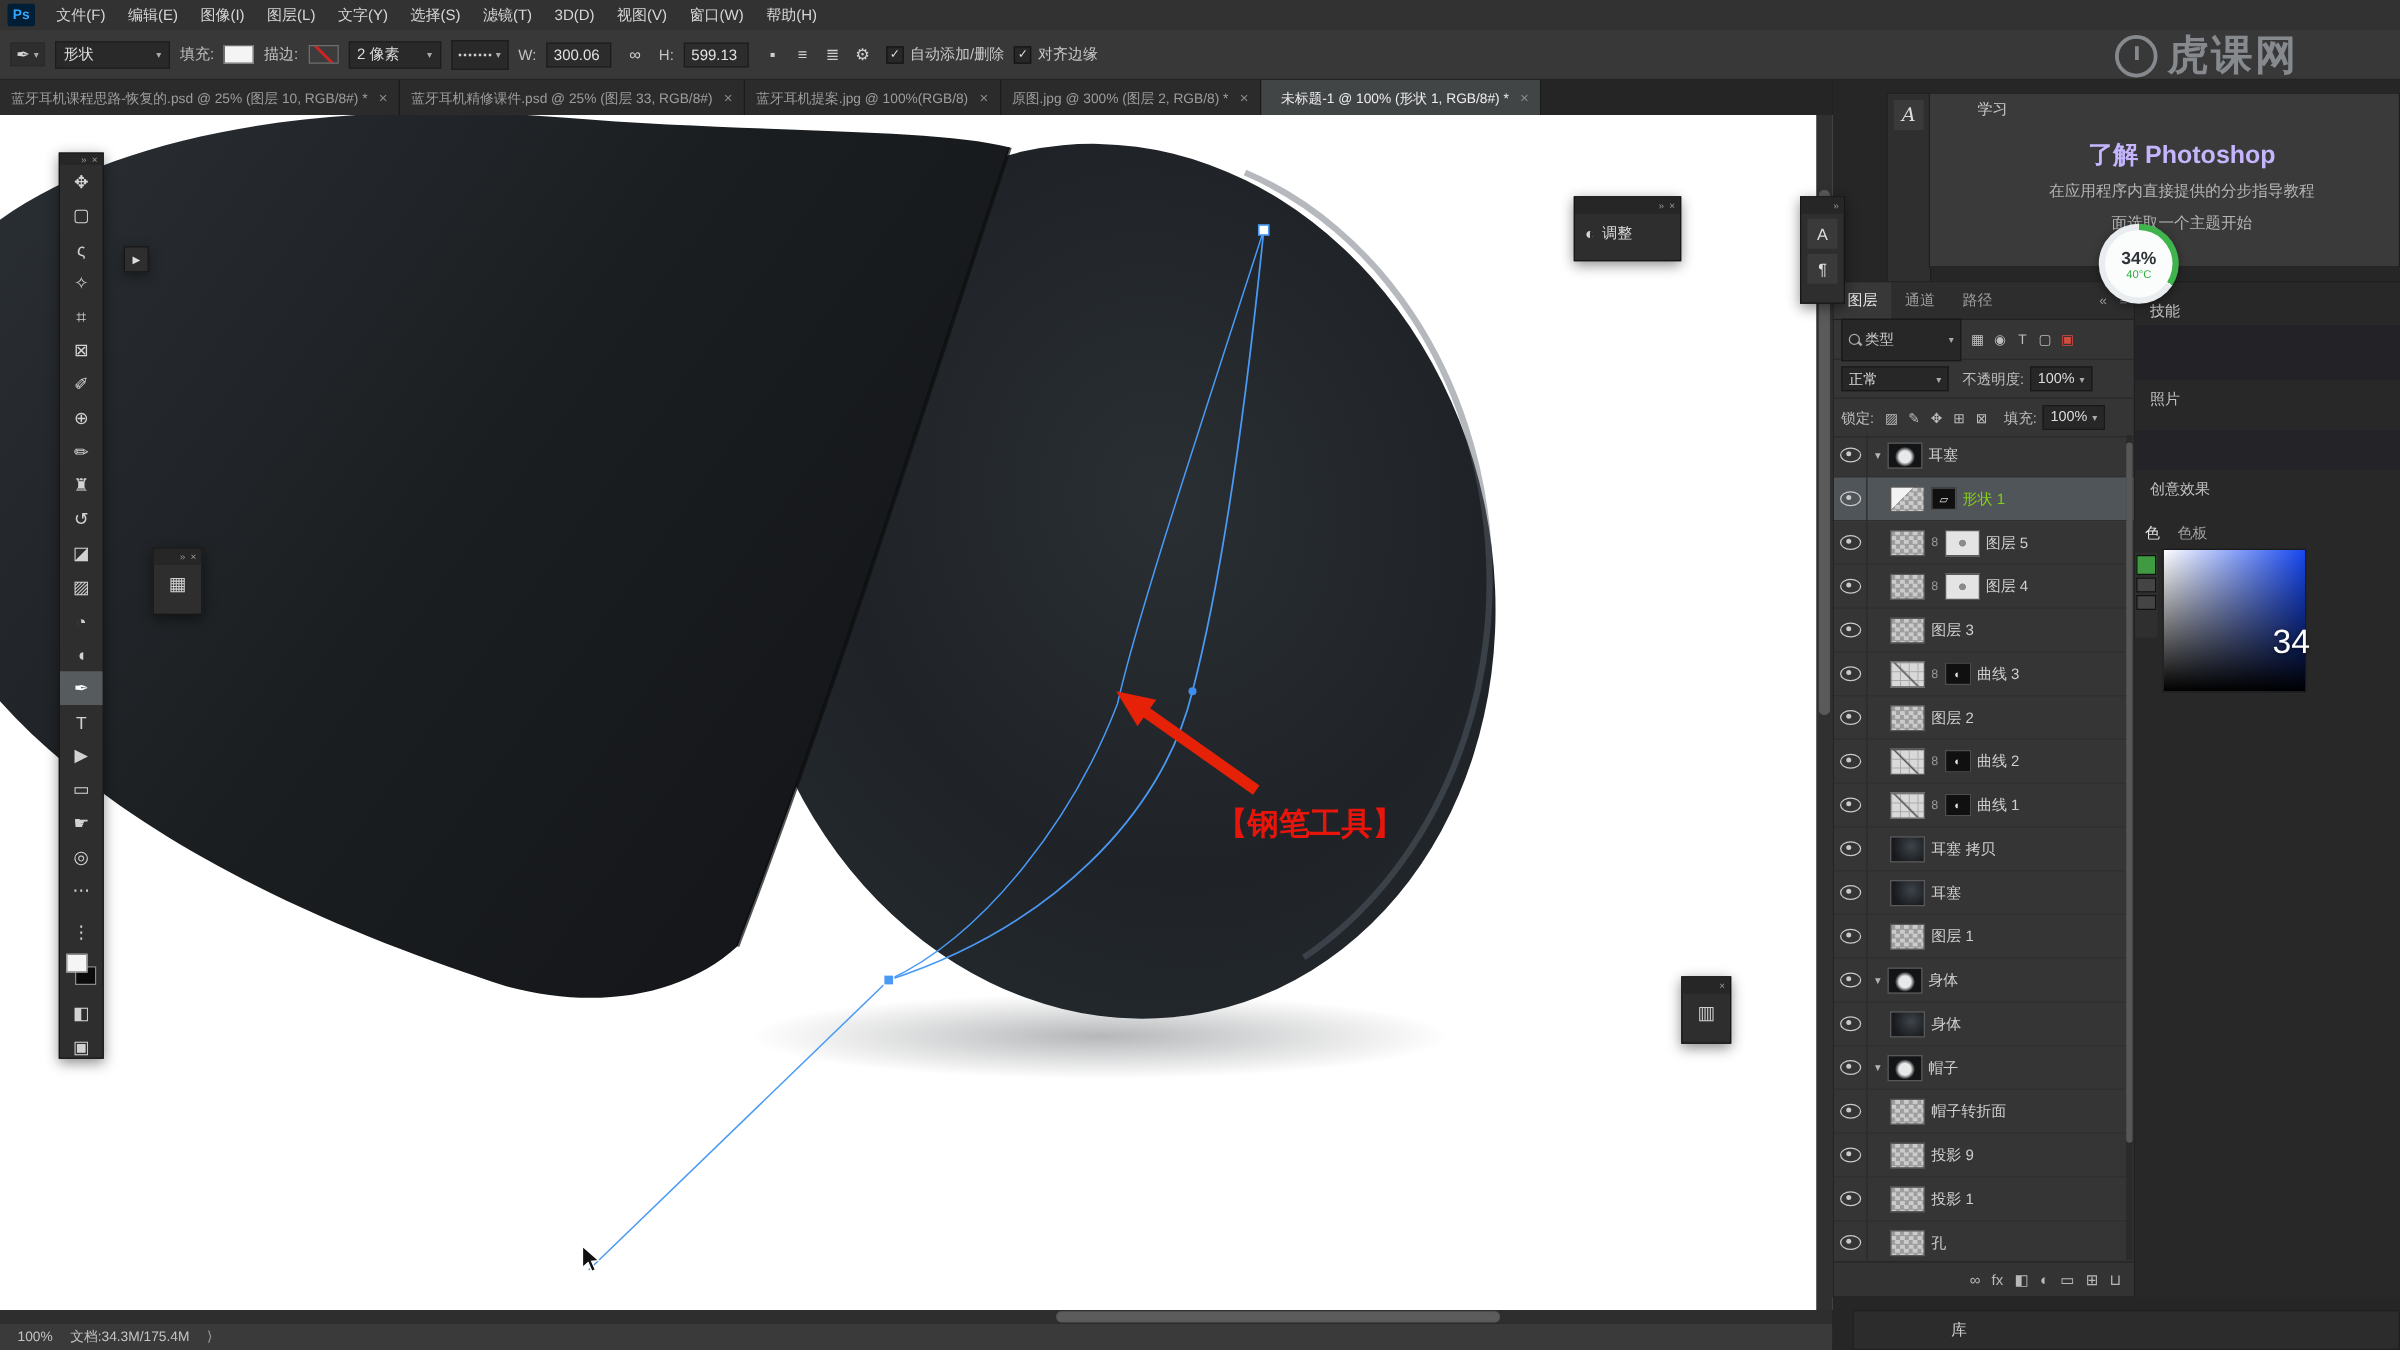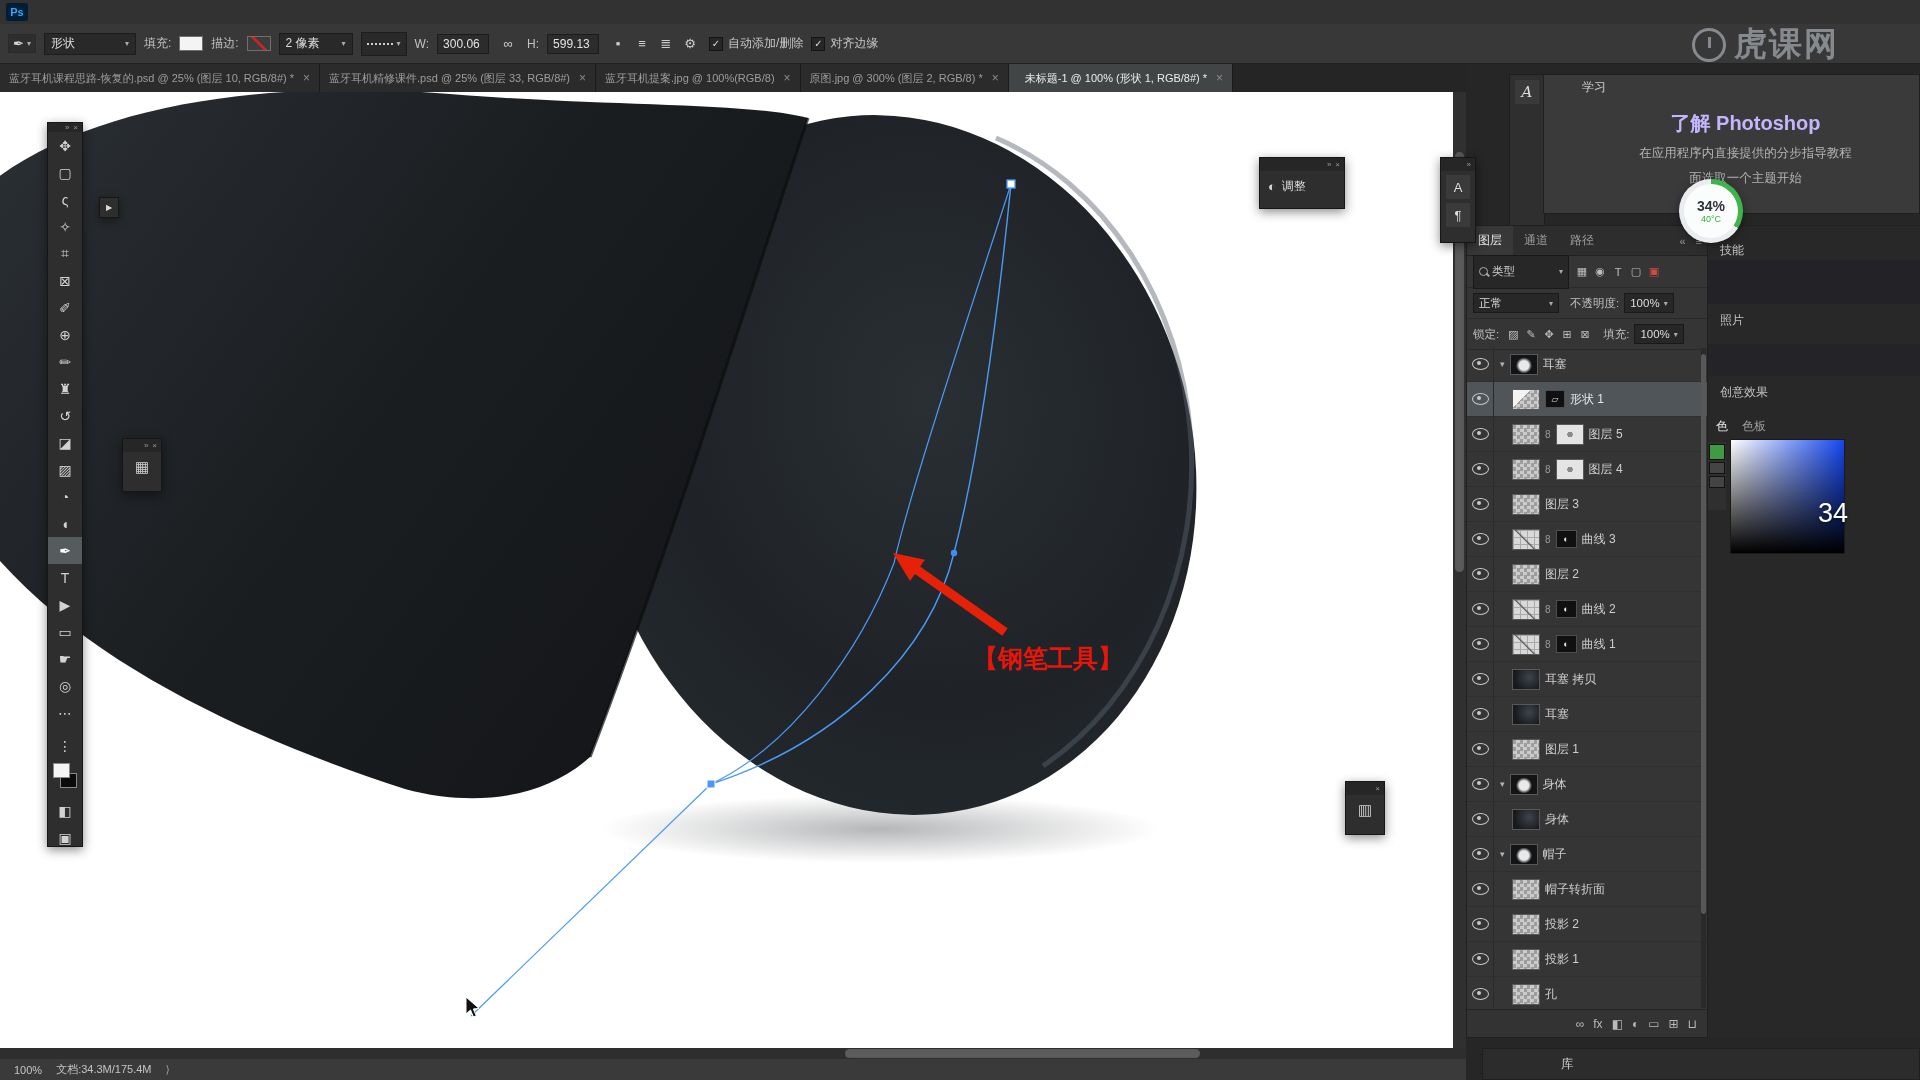--- a/index.html
+++ b/index.html
@@ -78,21 +78,21 @@
   .mini-icon{width:18px;height:18px;display:flex;align-items:center;justify-content:center;font-size:11px;color:#bdbdbd;}
   .mini-icon.red{color:#d24b3f;}
   .blend-row,.lock-row{height:30px;display:flex;align-items:center;padding:0 6px;gap:5px;border-bottom:1px solid #2a2a2a;
                        font-size:11.5px;color:#bfbfbf;}
   .blend-select{width:86px;height:20px;}
   .small-select{display:flex;align-items:center;gap:4px;background:#272727;border:1px solid #191919;height:20px;
                 padding:0 5px;font-size:11.5px;color:#ddd;box-sizing:border-box;}
   .layer-list{position:absolute;left:0;top:121px;width:240px;height:662px;overflow:hidden;}
   .layer-row{height:34px;display:flex;align-items:center;border-bottom:1px solid #2f2f2f;padding-right:4px;}
   .layer-row.selected{background:#50555a;}
-  .layer-row.selected .layer-name{color:#e5e5e5;}
+  .layer-row.selected .layer-name{color:#84cc16;}
   .eye-cell{width:26px;align-self:stretch;display:flex;align-items:center;justify-content:center;
             border-right:1px solid #2a2a2a;}
   .eye{width:15px;height:10px;border:1px solid #c9c9c9;border-radius:50%;position:relative;}
   .eye::after{content:"";position:absolute;left:4.5px;top:2px;width:4px;height:4px;border-radius:50%;background:#c9c9c9;}
   .row-body{display:flex;align-items:center;gap:5px;padding-left:6px;min-width:0;}
   .row-body.child{padding-left:18px;}
   .caret-down{color:#b5b5b5;font-size:9px;}
   .thumb{width:28px;height:21px;border:1px solid #585858;box-sizing:border-box;flex:none;}
   .t-checker{background:repeating-conic-gradient(#cbcbcb 0% 25%,#9d9d9d 0% 50%);background-size:7px 7px;}
   .t-dark{background:radial-gradient(circle at 62% 38%,#3e444b 0%,#17191c 75%);}
@@ -166,20 +166,33 @@
   .wm-text{font-size:33px;font-weight:bold;color:#b7bdc3;letter-spacing:2px;}
   svg text{font-family:"Liberation Sans","DejaVu Sans",sans-serif;}
 </style>
 </head>
 <body>
 
 <div id="app">
 
   <div class="abs menubar">
     <div class="ps-logo">Ps</div>
+    <div class="menu-items">
+        <span class="menu-item">文件(F)</span>
+        <span class="menu-item">编辑(E)</span>
+        <span class="menu-item">图像(I)</span>
+        <span class="menu-item">图层(L)</span>
+        <span class="menu-item">文字(Y)</span>
+        <span class="menu-item">选择(S)</span>
+        <span class="menu-item">滤镜(T)</span>
+        <span class="menu-item">3D(D)</span>
+        <span class="menu-item">视图(V)</span>
+        <span class="menu-item">窗口(W)</span>
+        <span class="menu-item">帮助(H)</span>
+      </div>
   </div>
 
   <div class="abs optionsbar">
     <div class="tool-preview">
       <span class="glyph">✒</span>
       <span class="caret">▾</span>
     </div>
     <div class="ps-select" style="min-width:92px">
       <span>形状</span>
       <span class="caret">▾</span>
@@ -516,21 +529,21 @@
               <span class="thumb t-checker"></span>
               <span class="layer-name">帽子转折面</span>
             </div>
           </div>
           <div class="layer-row">
             <span class="eye-cell">
               <span class="eye"></span>
             </span>
             <div class="row-body child">
               <span class="thumb t-checker"></span>
-              <span class="layer-name">投影 2</span>
+              <span class="layer-name">投影 9</span>
             </div>
           </div>
           <div class="layer-row">
             <span class="eye-cell">
               <span class="eye"></span>
             </span>
             <div class="row-body child">
               <span class="thumb t-checker"></span>
               <span class="layer-name">投影 1</span>
             </div>

